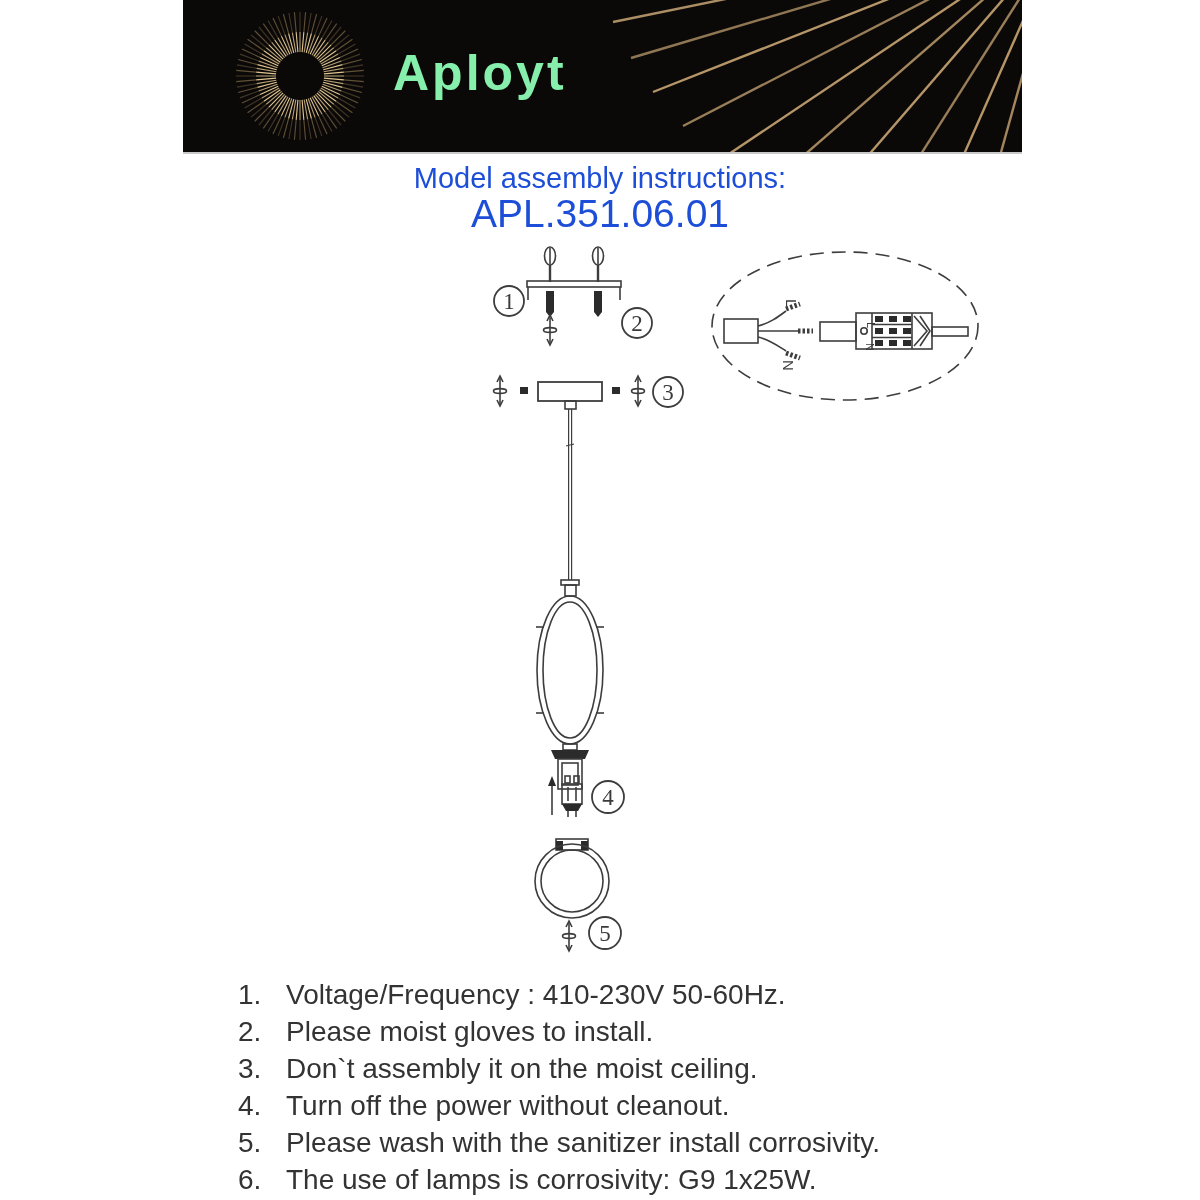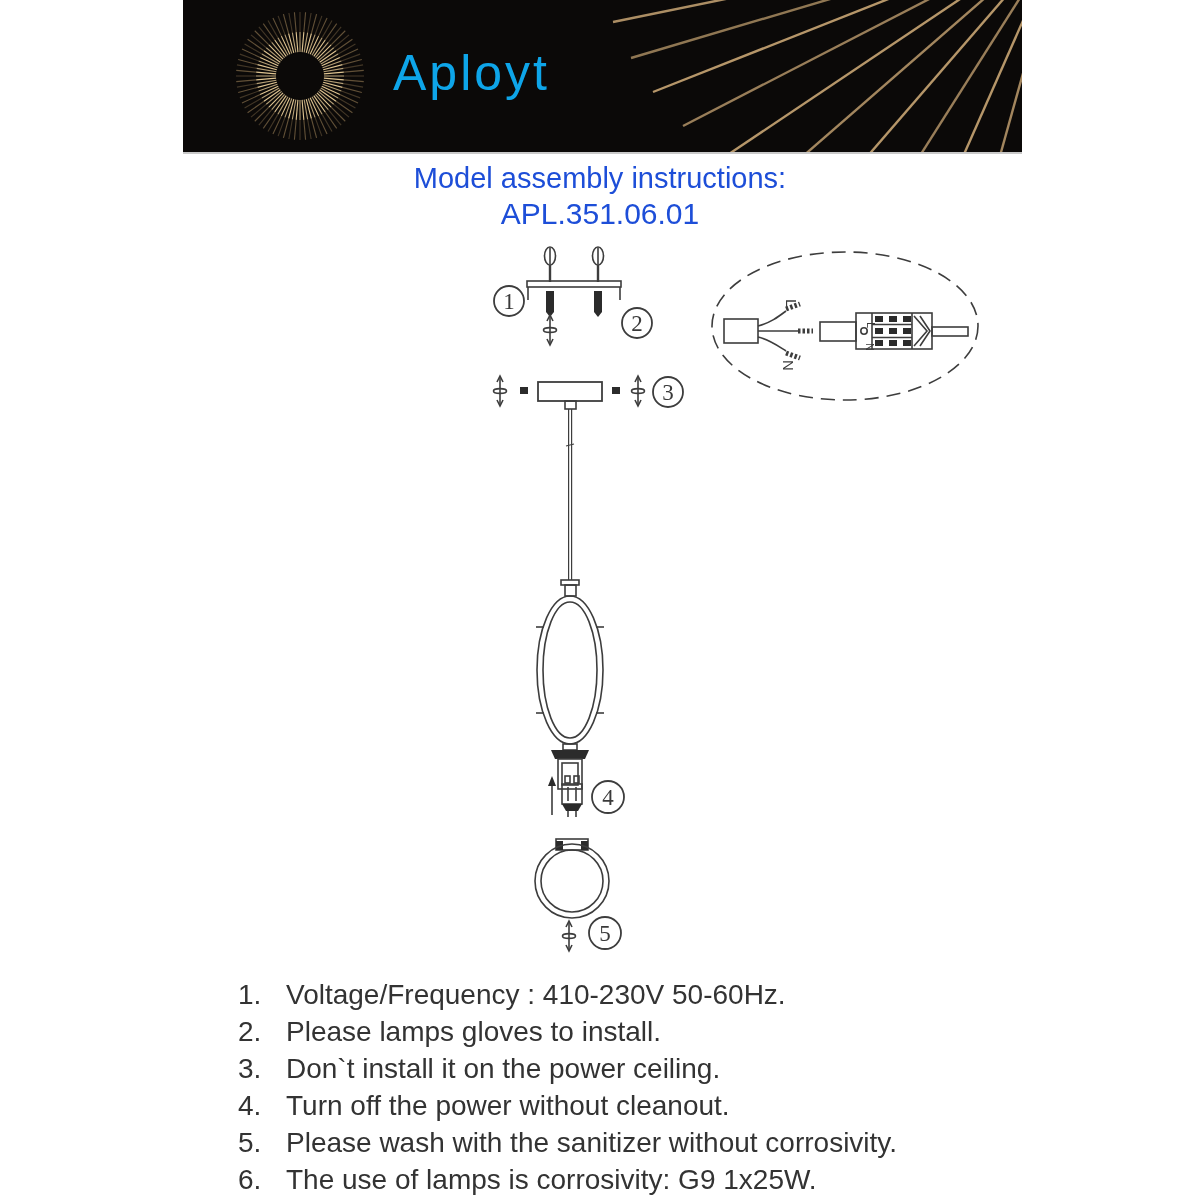--- a/index.html
+++ b/index.html
@@ -3,27 +3,27 @@
 <meta charset="utf-8">
 <style>
   html,body{margin:0;padding:0;background:#ffffff;}
   .page{position:relative;width:1200px;height:1200px;background:#ffffff;overflow:hidden;
         font-family:"Liberation Sans", sans-serif;}
 
   
   .banner{position:absolute;left:183px;top:0;width:839px;height:152px;
           background:#0b0908;overflow:hidden;border-bottom:2px solid #c9c9c9;}
   .banner svg{position:absolute;}
-  .brand-name{position:absolute;left:210px;top:44px;color:#0ea5e9;font-size:50px;
-              letter-spacing:3px;font-weight:400;}
+  .brand-name{position:absolute;left:210px;top:44px;color:#86efac;font-size:50px;
+              letter-spacing:3px;font-weight:700;}
 
   
   .title-block{position:absolute;left:0;top:160px;width:1200px;text-align:center;color:#1d4ed8;}
   .title-line1{font-size:29px;line-height:36px;}
-  .title-line2{font-size:30px;line-height:36px;}
+  .title-line2{font-size:39px;line-height:36px;}
 
   
   .diagram{position:absolute;left:180px;top:235px;width:840px;height:740px;}
   .diagram .ln{stroke:#3d3d3d;fill:none;stroke-width:1.6;}
   .diagram .fill-dark{fill:#2b2b2b;stroke:none;}
   .diagram text{font-family:"Liberation Sans",sans-serif;fill:#3a3a3a;}
   .stepnum circle{stroke:#3d3d3d;fill:none;stroke-width:1.8;}
   .stepnum text{font-family:"Liberation Serif",serif;font-size:23px;}
 
   
@@ -358,33 +358,33 @@
     </g>
   </svg>
 
   <div class="instructions">
     <div class="ins-row">
       <span class="ins-num">1.</span>
       <span>Voltage/Frequency : 410-230V 50-60Hz.</span>
     </div>
     <div class="ins-row">
       <span class="ins-num">2.</span>
-      <span>Please lamps gloves to install.</span>
+      <span>Please moist gloves to install.</span>
     </div>
     <div class="ins-row">
       <span class="ins-num">3.</span>
-      <span>Don`t install it on the power ceiling.</span>
+      <span>Don`t assembly it on the moist ceiling.</span>
     </div>
     <div class="ins-row">
       <span class="ins-num">4.</span>
       <span>Turn off the power without cleanout.</span>
     </div>
     <div class="ins-row">
       <span class="ins-num">5.</span>
-      <span>Please wash with the sanitizer without corrosivity.</span>
+      <span>Please wash with the sanitizer install corrosivity.</span>
     </div>
     <div class="ins-row">
       <span class="ins-num">6.</span>
       <span>The use of lamps is corrosivity: G9 1x25W.</span>
     </div>
   </div>
 
 </div>
 
 </body></html>

